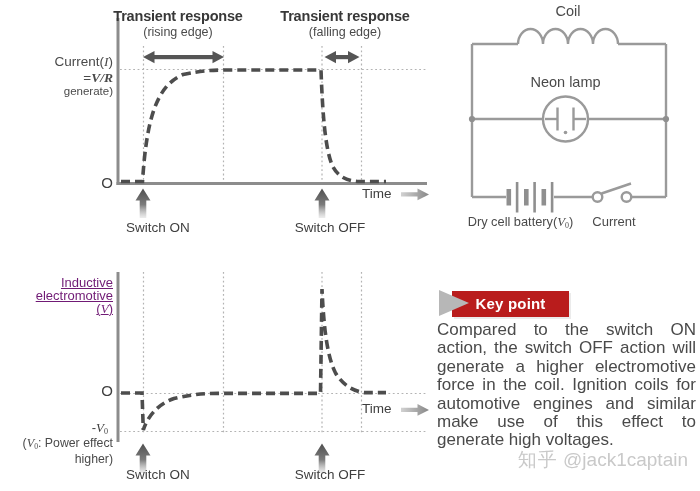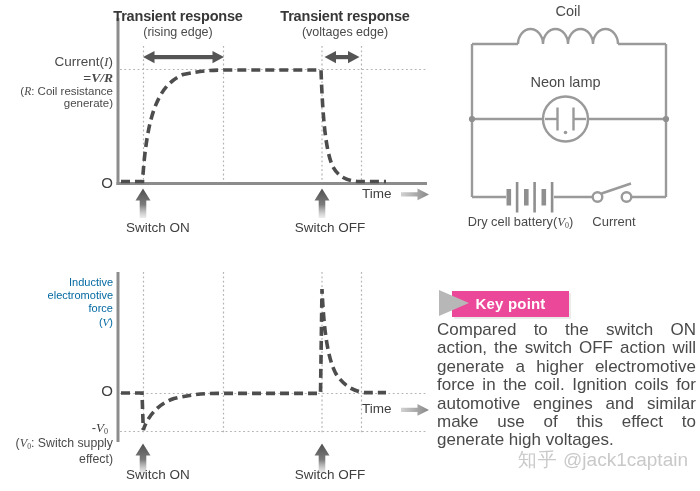--- a/index.html
+++ b/index.html
@@ -22,31 +22,31 @@
   #o1{left:96px;top:174px;width:17px;font-size:15px;}
   #time1{left:362px;top:186px;width:37px;font-size:13.5px;}
   #son1{left:112px;top:220px;width:92px;font-size:13.5px;}
   #soff1{left:284px;top:220px;width:92px;font-size:13.5px;}
   
   #coil{left:518px;top:3px;width:100px;font-size:14.5px;color:#4a4a4a;}
   #neon{left:514px;top:74px;width:103px;font-size:14.5px;color:#4a4a4a;}
   #bat{left:449px;top:214px;width:143px;font-size:12.8px;color:#4a4a4a;}
   #swl{left:585px;top:214px;width:58px;font-size:13px;color:#4a4a4a;}
   
-  #yemf{left:0;top:276px;width:113px;font-size:11px;line-height:13.2px;color:#0369a1;}
+  #yemf{left:0;top:276px;width:113px;font-size:13px;line-height:13.2px;color:#701a75;text-decoration:underline;}
   #o2{left:96px;top:382px;width:17px;font-size:15px;}
   #negv{left:76px;top:420px;width:32px;font-size:13px;}
   #note{left:0;top:437px;width:113px;font-size:12.3px;line-height:13.5px;color:#4a4a4a;}
   #time2{left:362px;top:401px;width:37px;font-size:13.5px;}
   #son2{left:112px;top:467px;width:92px;font-size:13.5px;}
   #soff2{left:284px;top:467px;width:92px;font-size:13.5px;}
   
   #kp-tri{left:439px;top:290px;width:0;height:0;border-top:13px solid transparent;
           border-bottom:13px solid transparent;border-left:30px solid #b7b7b7;z-index:3;}
-  #kp-banner{left:452px;top:291px;width:117px;height:26px;background:#ec4899;z-index:2;
+  #kp-banner{left:452px;top:291px;width:117px;height:26px;background:#b91c1c;z-index:2;
              box-shadow:2px 2px 0 rgba(0,0,0,0.08);}
   #kp-banner span{display:block;text-align:center;line-height:26px;color:#ffffff;
                   font-weight:bold;font-size:15px;letter-spacing:0.2px;}
   #kp-body{left:437px;top:321px;width:259px;font-size:17px;line-height:18.4px;
            text-align:justify;color:#4a4a4a;}
   
   #wm{left:470px;top:447px;width:218px;text-align:right;font-size:19px;color:#c9c9c9;}
   #wm .logo{letter-spacing:1px;text-align:center;}
   svg{display:block;}
 </style>
@@ -154,51 +154,49 @@
         <circle cx="626.5" cy="197" r="4.8" fill="#ffffff"></circle>
         <line x1="601.5" y1="193.5" x2="631" y2="183.5"></line>
       </g>
       <line x1="631.5" y1="197" x2="666" y2="197"></line>
     </g>
   </svg>
 
   <div class="c ctr hdr b" id="t1">Transient response</div>
   <div class="c ctr sub" id="s1">(rising edge)</div>
   <div class="c ctr hdr b" id="t2">Transient response</div>
-  <div class="c ctr sub" id="s2">(voltages edge)</div>
+  <div class="c ctr sub" id="s2">(falling edge)</div>
 
   <div class="c rt" id="ycur">
     <div class="l1"><span>Current(</span><span class="it">I</span><span>)</span></div>
     <div class="l2"><span>=</span><span class="it b">V/R</span></div>
-    <div class="sm"><span>(</span><span class="it">R</span><span>: Coil resistance</span></div>
     <div class="sm">generate)</div>
   </div>
 
   <div class="c rt" id="o1">O</div>
   <div class="c" id="time1">Time</div>
   <div class="c ctr" id="son1">Switch ON</div>
   <div class="c ctr" id="soff1">Switch OFF</div>
 
   <div class="c ctr" id="coil">Coil</div>
   <div class="c ctr" id="neon">Neon lamp</div>
   <div class="c ctr" id="bat"><span>Dry cell battery(</span><span class="it">V</span><sub class="sb">0</sub><span>)</span></div>
   <div class="c ctr" id="swl">Current</div>
 
   <div class="c rt" id="yemf">
     <div>Inductive</div>
     <div>electromotive</div>
-    <div>force</div>
     <div><span>(</span><span class="it">V</span><span>)</span></div>
   </div>
 
   <div class="c rt" id="o2">O</div>
   <div class="c rt" id="negv"><span>-</span><span class="it">V</span><sub class="sb">0</sub></div>
   <div class="c rt" id="note">
-    <div><span>(</span><span class="it">V</span><sub class="sb">0</sub><span>: Switch supply</span></div>
-    <div>effect)</div>
+    <div><span>(</span><span class="it">V</span><sub class="sb">0</sub><span>: Power effect</span></div>
+    <div>higher)</div>
   </div>
   <div class="c" id="time2">Time</div>
   <div class="c ctr" id="son2">Switch ON</div>
   <div class="c ctr" id="soff2">Switch OFF</div>
 
   <div class="c" id="kp-tri"></div>
   <div class="c" id="kp-banner">
     <span>Key point</span>
   </div>
   <div class="c" id="kp-body">Compared to the switch ON action, the switch OFF action will generate a higher electromotive force in the coil. Ignition coils for automotive engines and similar make use of this effect to generate high voltages.</div>

